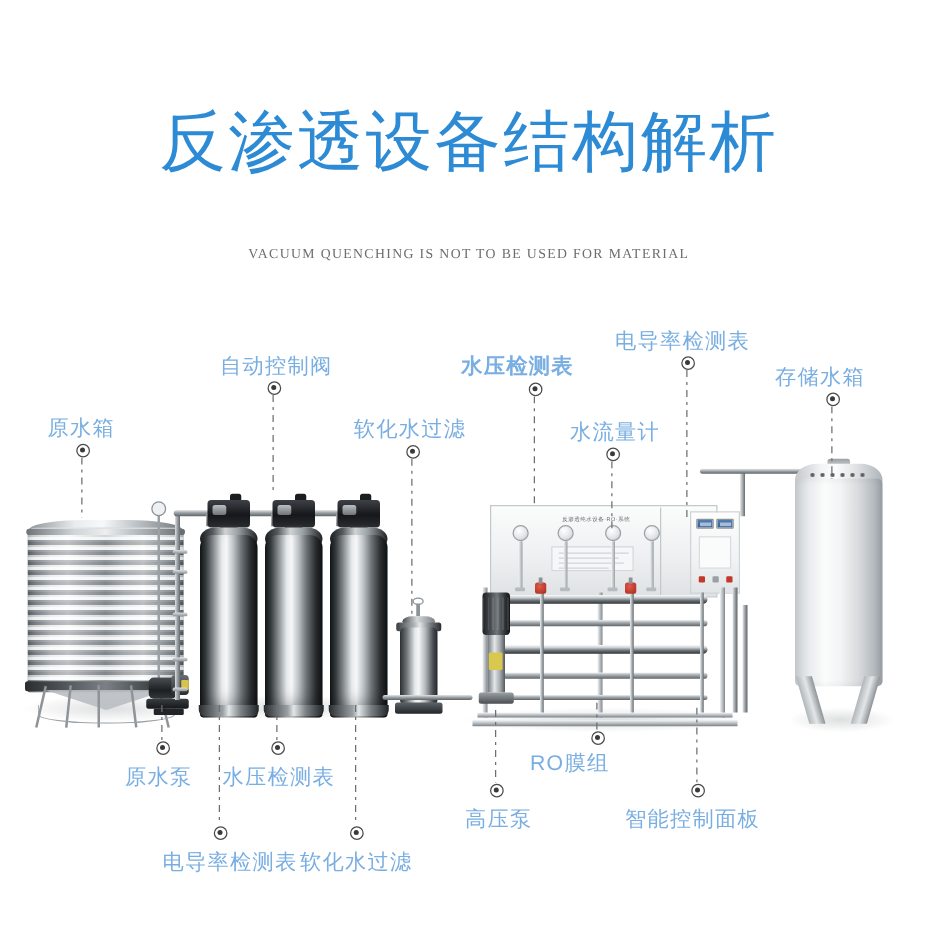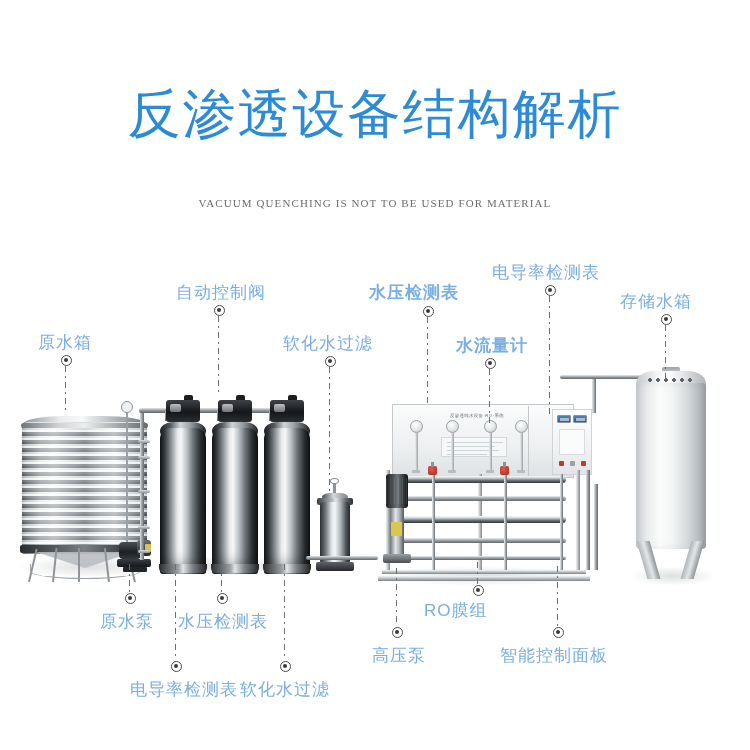--- a/index.html
+++ b/index.html
@@ -536,21 +536,21 @@
       <div class="leader dd" style="left: 65.3px; top: 366px; height: 48px;"></div>
       <div class="label" style="left: 176px; top: 283px;">自动控制阀</div>
       <div class="marker" style="left: 213.5px; top: 304.5px;"></div>
       <div class="leader dd" style="left: 218.3px; top: 316px; height: 78px;"></div>
       <div class="label" style="left: 283px; top: 334px;">软化水过滤</div>
       <div class="marker" style="left: 324.5px; top: 355.5px;"></div>
       <div class="leader dd" style="left: 329.3px; top: 367px; height: 126px;"></div>
       <div class="label" style="left: 369px; top: 283px; font-weight: bold;">水压检测表</div>
       <div class="marker" style="left: 422.5px; top: 305.5px;"></div>
       <div class="leader dd" style="left: 427.3px; top: 317px; height: 88px;"></div>
-      <div class="label" style="left: 456px; top: 336px; font-weight: bold;">水流量计</div>
+      <div class="label" style="left: 456px; top: 336px;">水流量计</div>
       <div class="marker" style="left: 484.5px; top: 357.5px;"></div>
       <div class="leader dd" style="left: 489.3px; top: 369px; height: 56px;"></div>
       <div class="label" style="left: 492px; top: 263px;">电导率检测表</div>
       <div class="marker" style="left: 544.5px; top: 284.5px;"></div>
       <div class="leader dd" style="left: 549.3px; top: 296px; height: 120px;"></div>
       <div class="label" style="left: 620px; top: 292px;">存储水箱</div>
       <div class="marker" style="left: 660.5px; top: 313.5px;"></div>
       <div class="leader dd" style="left: 665.3px; top: 325px; height: 58px;"></div>
       <div class="label" style="left: 100px; top: 612px;">原水泵</div>
       <div class="marker" style="left: 124.5px; top: 592.5px;"></div>

